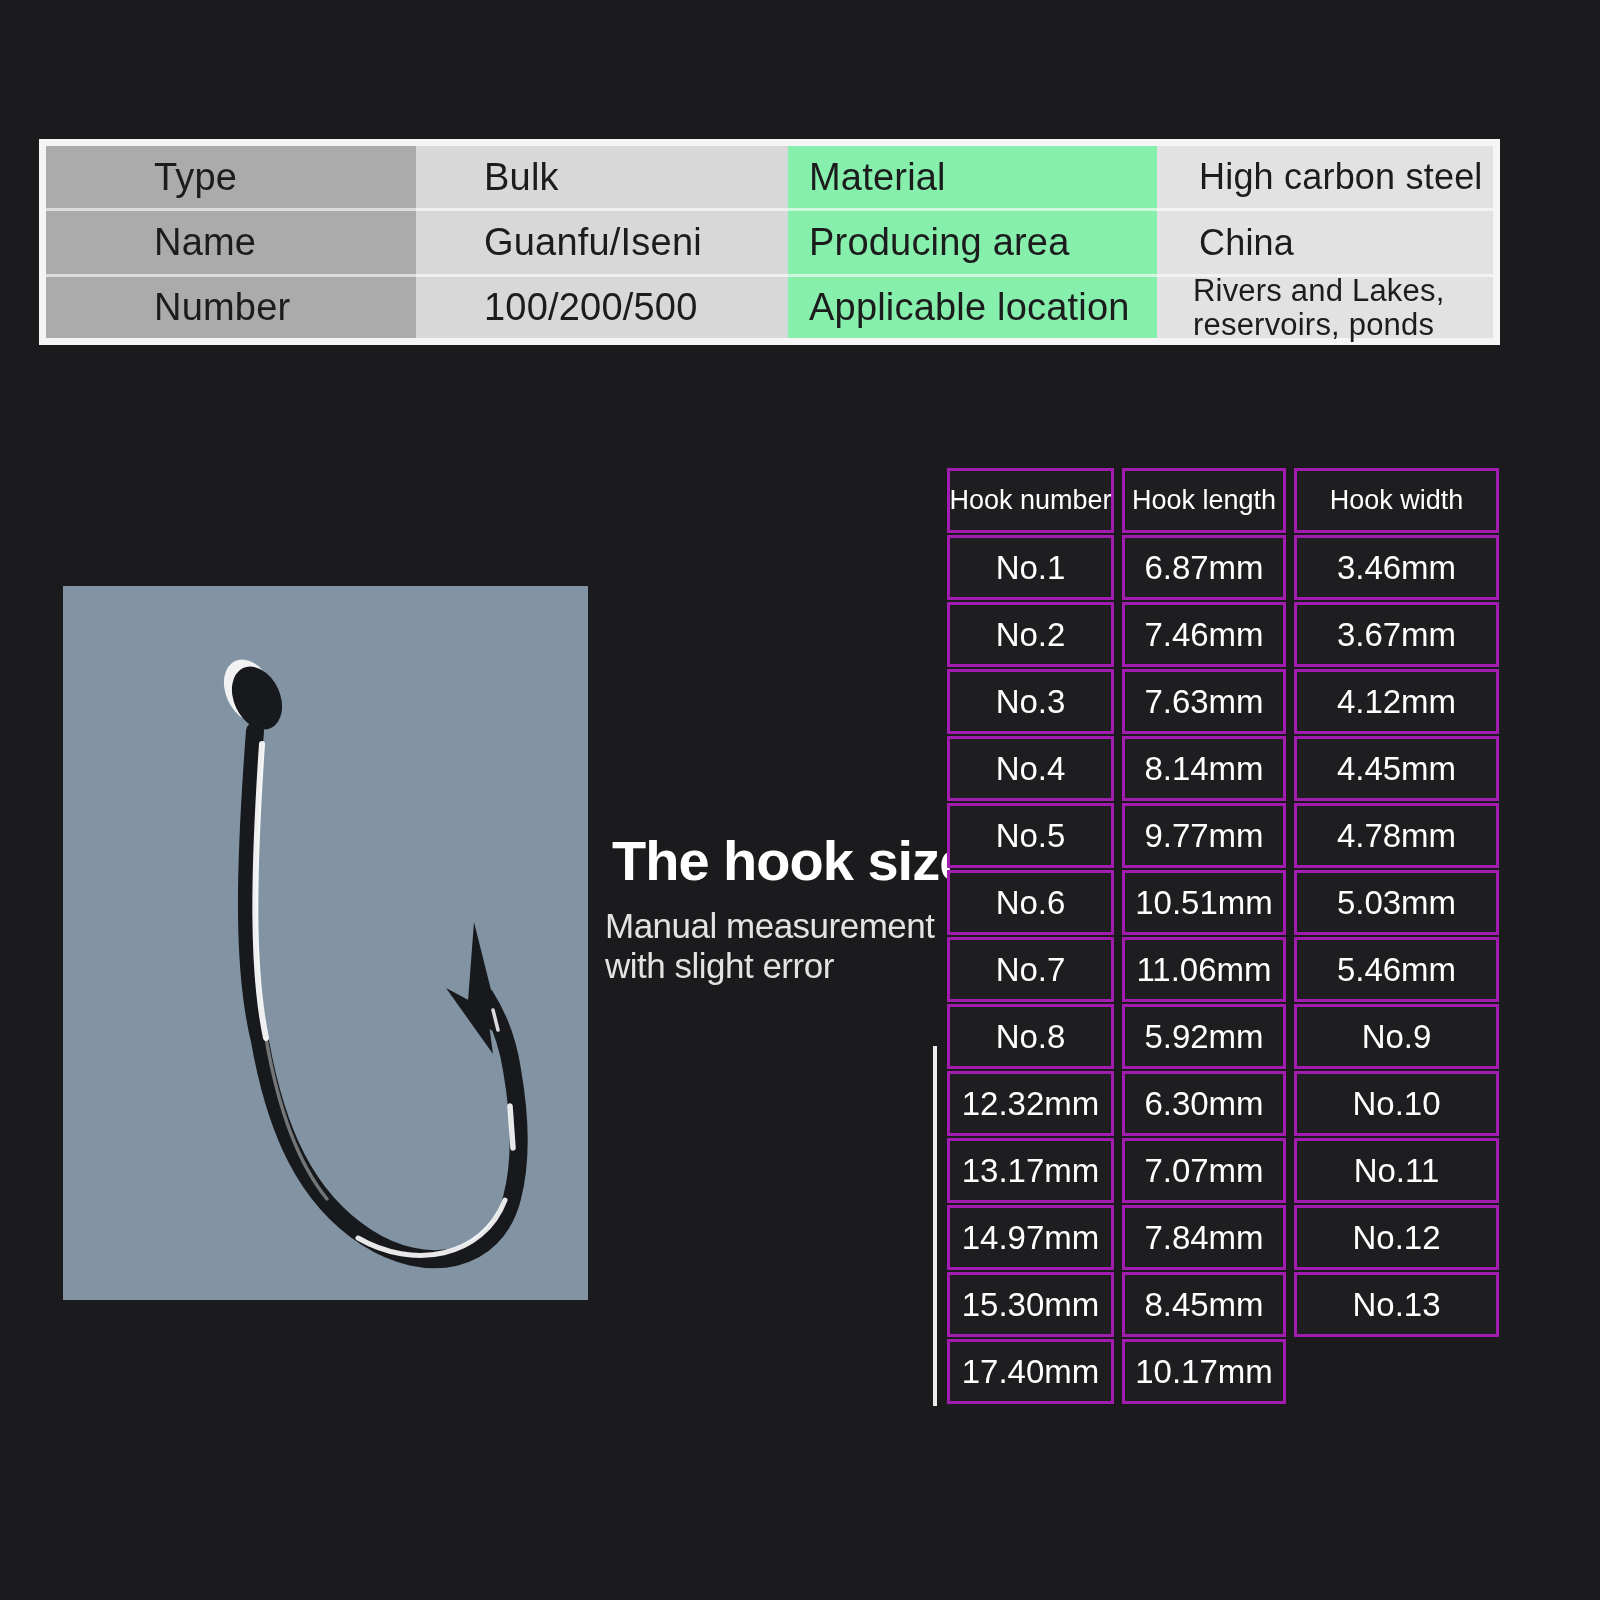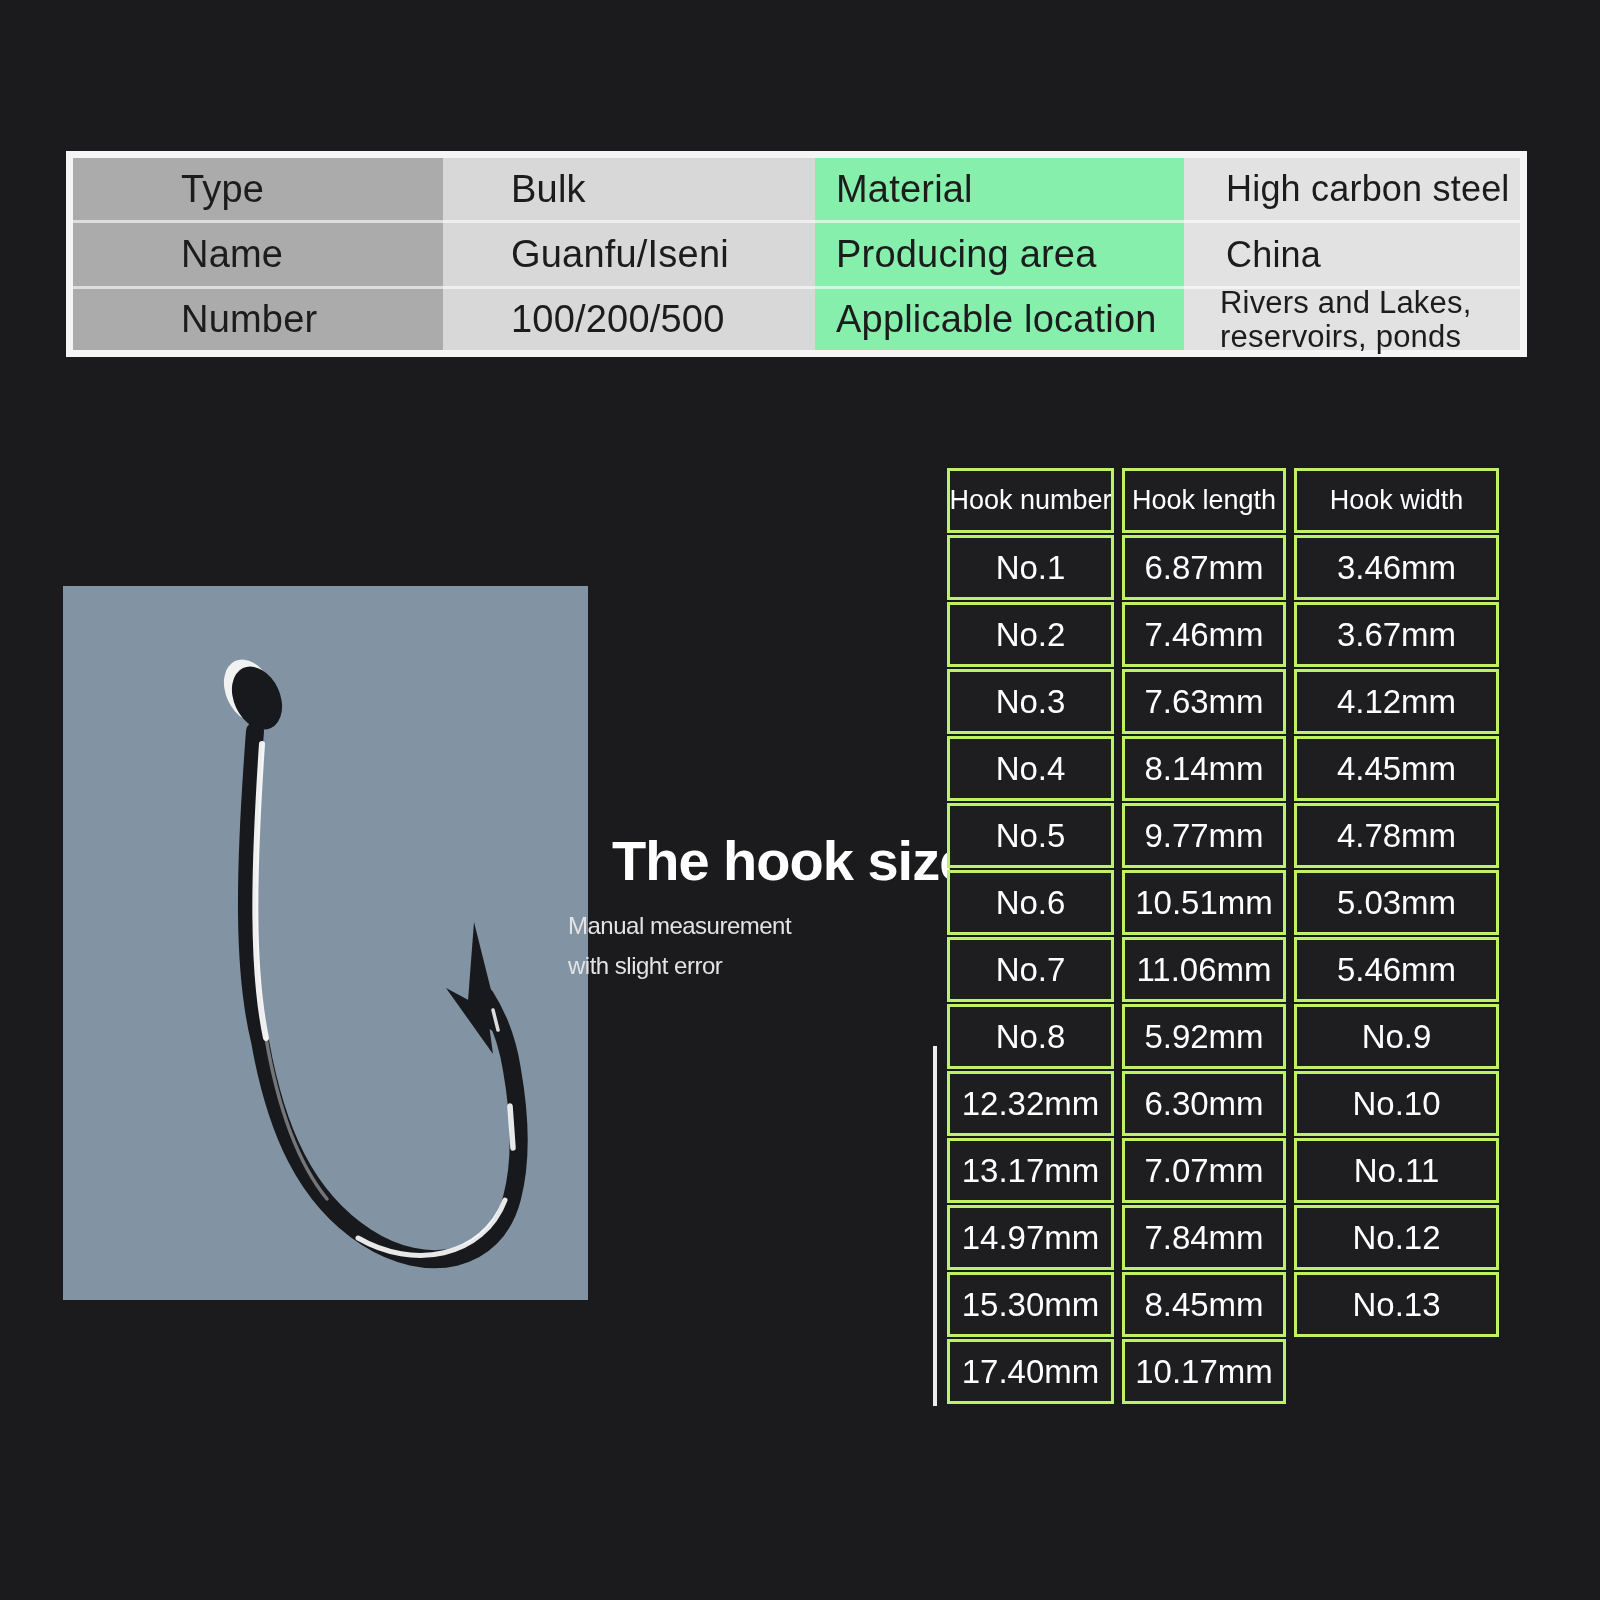--- a/index.html
+++ b/index.html
@@ -3,27 +3,26 @@
 <meta charset="utf-8">
 <style>
   html,body{margin:0;padding:0;background:#000;}
   .canvas{
     position:relative;width:1600px;height:1600px;background:#1b1b1d;overflow:hidden;
     font-family:"Liberation Sans","DejaVu Sans",sans-serif;
   }
 
   
   .info-table{
-    position:absolute;left:66px;top:139px;
+    position:absolute;left:39px;top:139px;
     border:7px solid #f5f5f5;
     display:grid;
     grid-template-columns:370px 372px 369px 336px;
     grid-template-rows:62px 66px 64px;
     background:#ababab;
-    margin-top:12px;
   }
   .info-cell{
     box-sizing:border-box;display:flex;align-items:center;
     color:#1c1c1c;font-size:38px;white-space:nowrap;letter-spacing:0.2px;
   }
   .cl-a{background:#ababab;padding-left:108px;}
   .cv-b{background:#d8d8d8;padding-left:68px;}
   .cl-c{background:#86efac;padding-left:21px;}
   .cv-d{background:#e2e2e2;padding-left:42px;font-size:36px;}
   .rsep{border-top:3px solid rgba(255,255,255,0.6);}
@@ -34,35 +33,35 @@
     position:absolute;left:63px;top:586px;width:525px;height:714px;
     background:#8294a4;
   }
 
   
   .hs-title{
     position:absolute;left:580px;top:828px;
     color:#ffffff;font-size:56px;font-weight:700;letter-spacing:-1px;white-space:nowrap;margin-left:32px;
   }
   .hs-note{
-    position:absolute;left:568px;top:906px;
-    color:#e3e3e3;font-size:24px;line-height:40px;font-weight:400;white-space:pre-line;letter-spacing:-0.5px;
+    position:absolute;left:605px;top:906px;
+    color:#e3e3e3;font-size:35px;line-height:40px;font-weight:400;white-space:pre-line;letter-spacing:-0.5px;
   }
 
   
   .size-table{
     position:absolute;left:947px;top:468px;
     display:grid;
     grid-template-columns:167px 164px 205px;
     grid-auto-rows:65px;
     column-gap:8px;row-gap:2px;
   }
   .st-cell{
     box-sizing:border-box;
-    border:3px solid #bef264;
+    border:3px solid #a21caf;
     background:#1e1e21;
     color:#ffffff;
     display:flex;align-items:center;justify-content:center;
     font-size:33px;white-space:nowrap;
   }
   .st-header{font-size:27px;}
   .stray-line{
     position:absolute;left:933px;top:1046px;width:4px;height:360px;background:#ececec;
   }
 </style>

